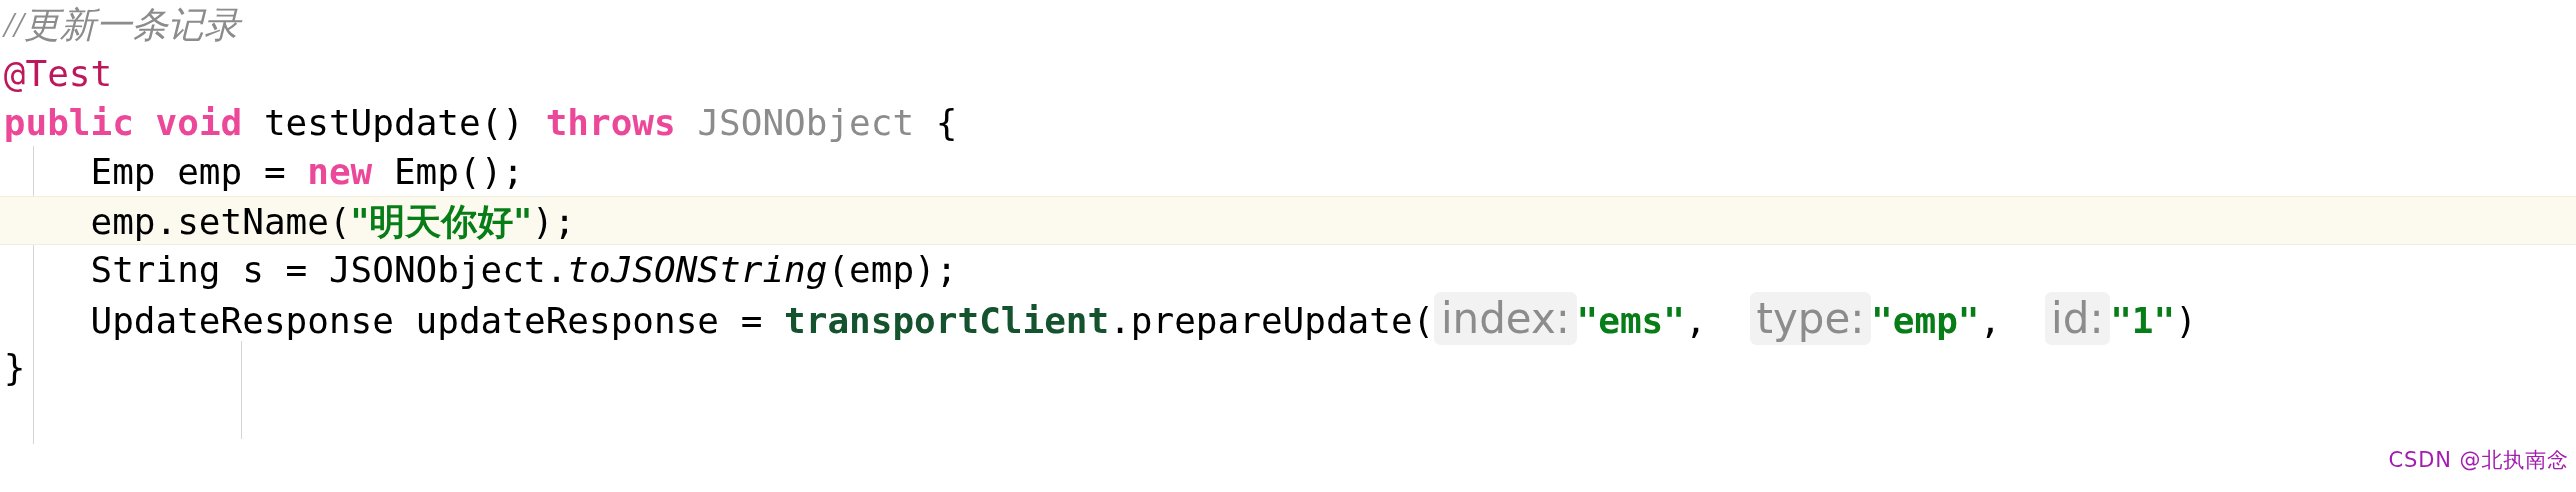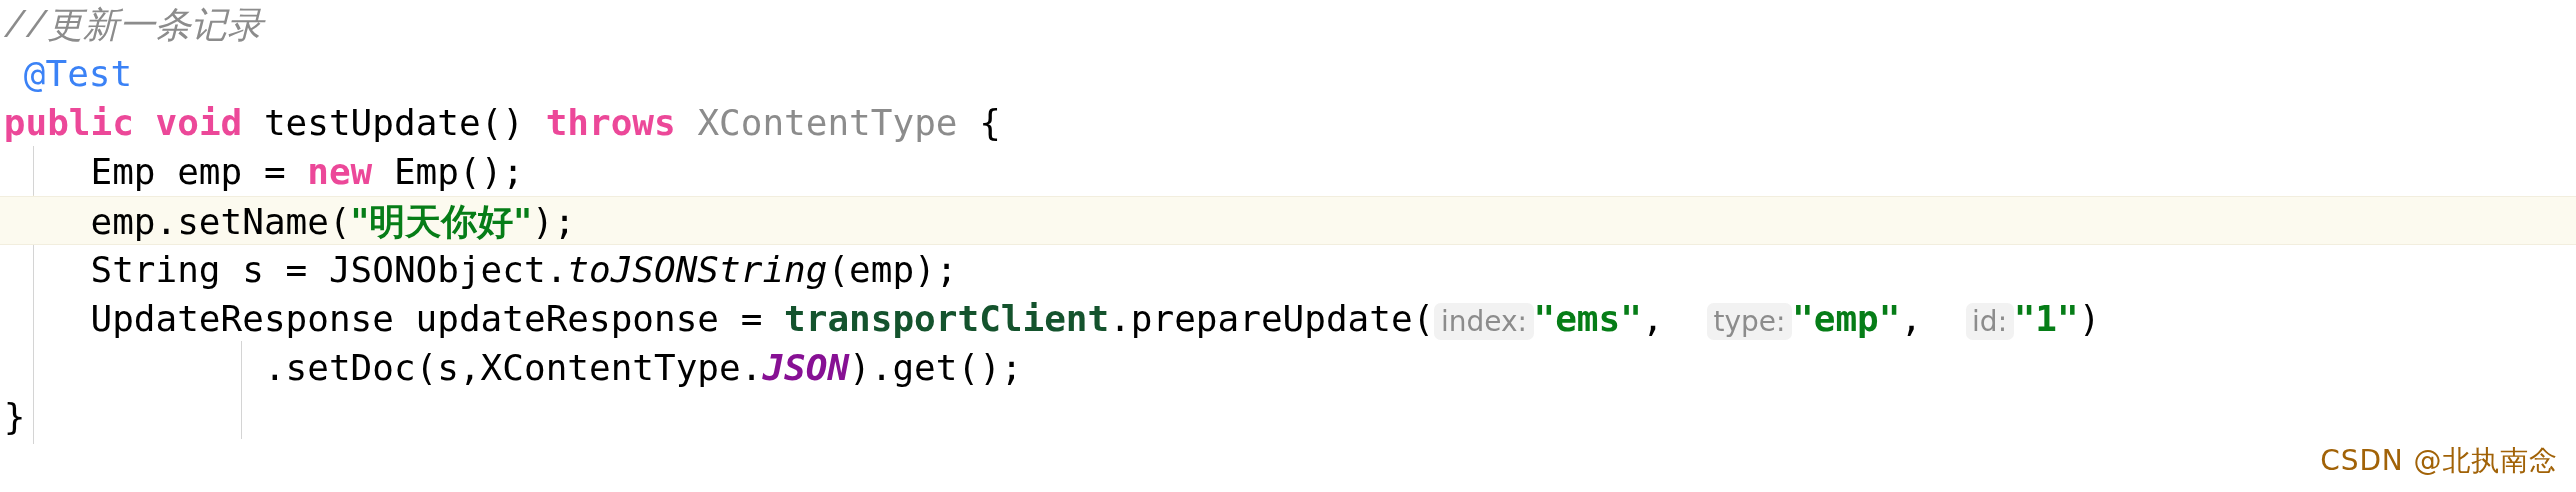--- a/index.html
+++ b/index.html
@@ -45,67 +45,66 @@
     position: absolute;
     left: 241px;
     top: 341px;
     width: 0.9px;
     height: 98px;
     background: #d4d4d4;
   }
 
   
   .cmt   { color: #8c8c8c; font-style: italic; }
-  .anno  { color: #3b82f6; margin-left: 20px; }
+  .anno  { color: #be185d; }
   .kw    { color: #ec4899; font-weight: bold; }
   .plain { color: #000000; }
   .gray  { color: #8c8c8c; }
   .str   { color: #067d17; font-weight: bold; }
   .field { color: #14532d; font-weight: bold; }
   .statfield { color: #871094; font-weight: bold; font-style: italic; }
   .statmeth  { color: #000000; font-style: italic; margin-top: 13px; }
   .hint {
     color: #8c8c8c;
     background: #f2f2f2;
     border-radius: 6.6px;
     font-family: "DejaVu Sans", "Liberation Sans", sans-serif;
-    font-size: 28px;
+    font-size: 42px;
     padding: 1.9px 6.6px;
   }
-  .cmt-cjk { font-family: Liberation Mono, monospace; font-style: italic; }
+  .cmt-cjk { font-family: Liberation Serif, serif; font-style: italic; }
   .str-cjk { font-family: "DejaVu Sans", "Liberation Sans", sans-serif; font-weight: bold; }
 
   #watermark {
     position: absolute;
-    right: 18px;
+    right: 7px;
     bottom: 7.5px;
-    color: #a16207;
+    color: #a21caf;
     font-family: "DejaVu Sans", "Liberation Sans", sans-serif;
-    font-size: 28px;
+    font-size: 21px;
     letter-spacing: 0.9px;
     white-space: pre;
   }
 </style>
 </head>
 <body>
 
 <div id="editor">
 
   <div class="guide guide-a"></div>
   <div class="guide guide-hl"></div>
   <div class="guide guide-b"></div>
   <div class="guide-inner"></div>
 
   <div id="code-lines">
       <div class="code-line"><span class="cmt cmt-cjk">//更新一条记录</span></div>
       <div class="code-line"><span class="anno">@Test</span></div>
-      <div class="code-line"><span class="kw">public</span><span class="plain"> </span><span class="kw">void</span><span class="plain"> testUpdate() </span><span class="kw">throws</span><span class="plain"> </span><span class="gray">XContentType</span><span class="plain"> {</span></div>
+      <div class="code-line"><span class="kw">public</span><span class="plain"> </span><span class="kw">void</span><span class="plain"> testUpdate() </span><span class="kw">throws</span><span class="plain"> </span><span class="gray">JSONObject</span><span class="plain"> {</span></div>
       <div class="code-line"><span class="plain">    Emp emp = </span><span class="kw">new</span><span class="plain"> Emp();</span></div>
       <div class="code-line caret-line"><span class="plain">    emp.setName(</span><span class="str str-cjk">"明天你好"</span><span class="plain">);</span></div>
       <div class="code-line"><span class="plain">    String s = JSONObject.</span><span class="statmeth">toJSONString</span><span class="plain">(emp);</span></div>
       <div class="code-line"><span class="plain">    UpdateResponse updateResponse = </span><span class="field">transportClient</span><span class="plain">.prepareUpdate(</span><span class="hint">index:</span><span class="str">"ems"</span><span class="plain">,  </span><span class="hint">type:</span><span class="str">"emp"</span><span class="plain">,  </span><span class="hint">id:</span><span class="str">"1"</span><span class="plain">)</span></div>
-      <div class="code-line"><span class="plain">            .setDoc(s,XContentType.</span><span class="statfield">JSON</span><span class="plain">).get();</span></div>
       <div class="code-line"><span class="plain">}</span></div>
     </div>
 
   <div id="watermark">CSDN @北执南念</div>
 </div>
 
 
 </body></html>

